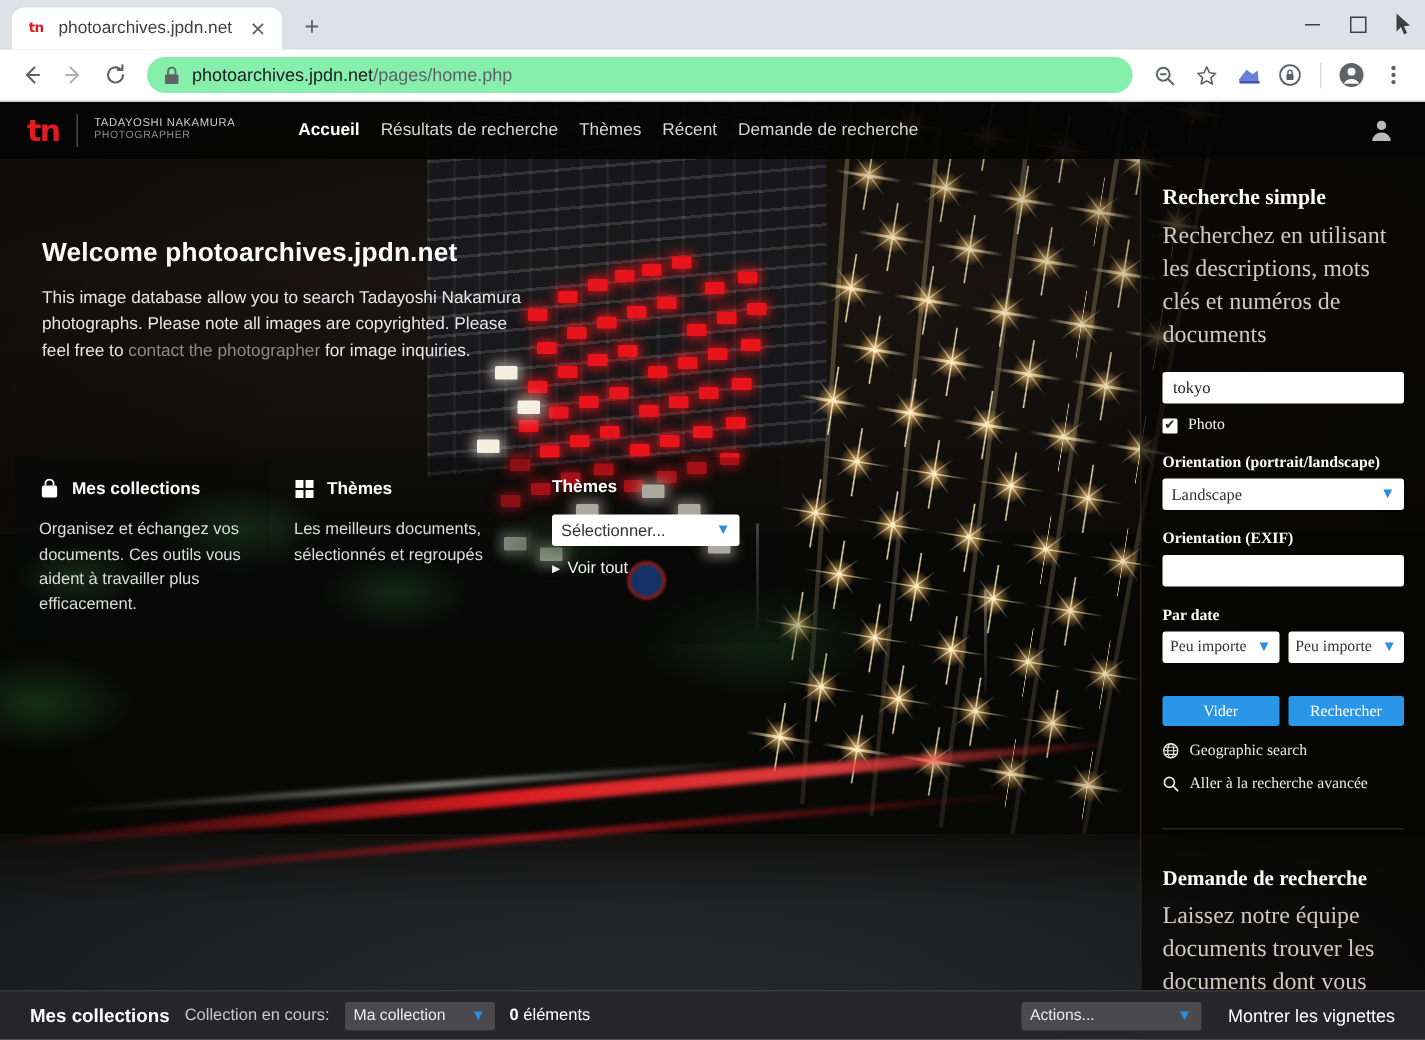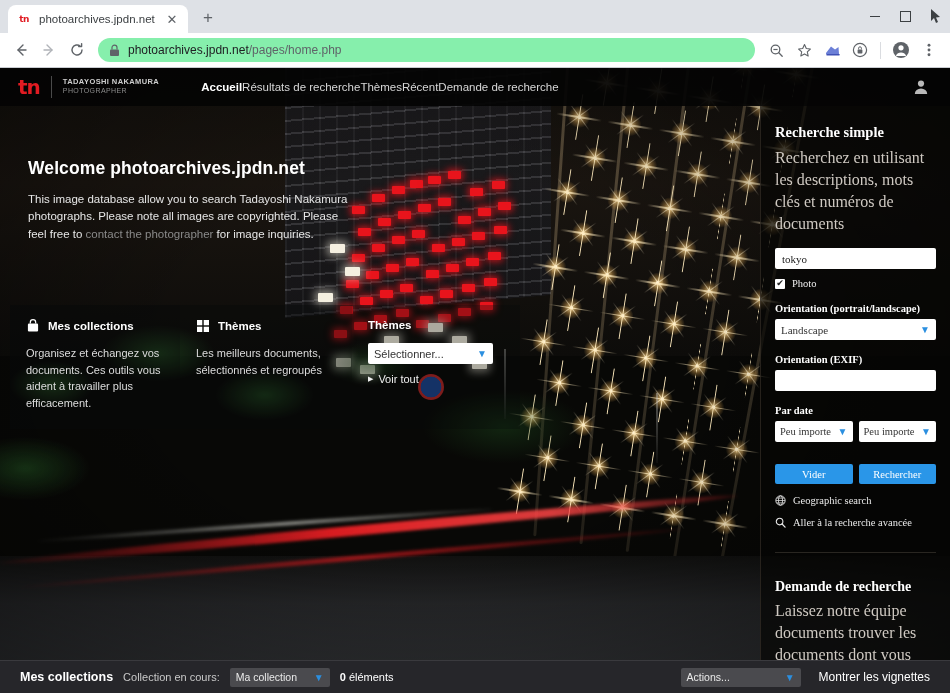--- a/index.html
+++ b/index.html
@@ -113,23 +113,23 @@
     background: radial-gradient(ellipse 75% 80% at 45% 45%, rgba(0,0,0,0) 35%, rgba(0,0,0,.55) 100%); }
 
   
   .siteheader {
     position: absolute; left: 0; right: 0; top: 0; height: 38px;
     background: rgba(4,4,4,.93); display: flex; align-items: center; padding: 0 18px; z-index: 5;
   }
   .logo-mark { font-size: 20px; font-weight: bold; color: #e11b22; letter-spacing: -1px; font-family: "DejaVu Sans", sans-serif; }
   .logo-div { width: 1px; height: 22px; background: #4a4a4a; margin: 0 11px; }
   .logo-text { line-height: 1.18; }
-  .logo-l1 { font-size: 7.5px; font-weight: bold; color: #cfcfcf; letter-spacing: .4px; }
+  .logo-l1 { font-size: 7.5px; font-weight: normal; color: #cfcfcf; letter-spacing: .4px; }
   .logo-l2 { font-size: 7px; color: #8d8d8d; letter-spacing: .4px; }
-  .navmenu { display: flex; align-items: flex-end; margin-left: 42px; }
+  .navmenu { display: flex; align-items: flex-end; gap: 14px; margin-left: 42px; }
   .navitem { font-size: 11.5px; color: #d7d7d7; white-space: nowrap; }
   .navitem.active { color: #fff; font-weight: bold; }
   .user-ico { margin-left: auto; width: 22px; height: 22px; display:flex; align-items:center; justify-content:center; }
 
   
   .welcome { position: absolute; left: 28px; top: 90px; width: 330px; z-index: 4; }
   .welcome h1 { font-size: 17.5px; color: #fff; font-weight: bold; margin-bottom: 12px; letter-spacing: .1px; }
   .welcome p { font-size: 11.5px; color: #e6e6e6; line-height: 1.52; }
   .welcome p .muted { color: #8a8a8a; }
 

